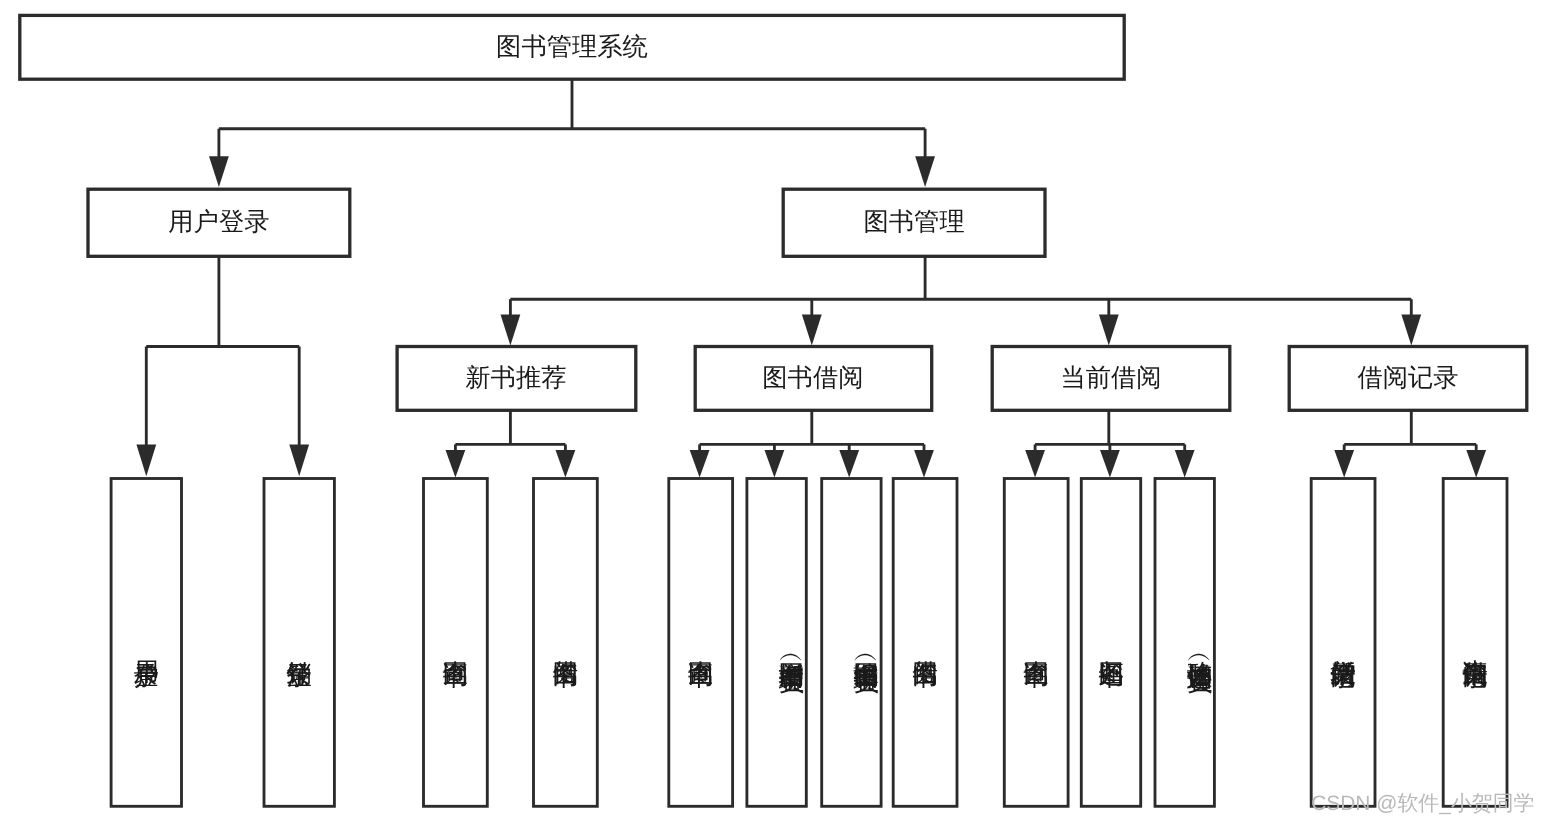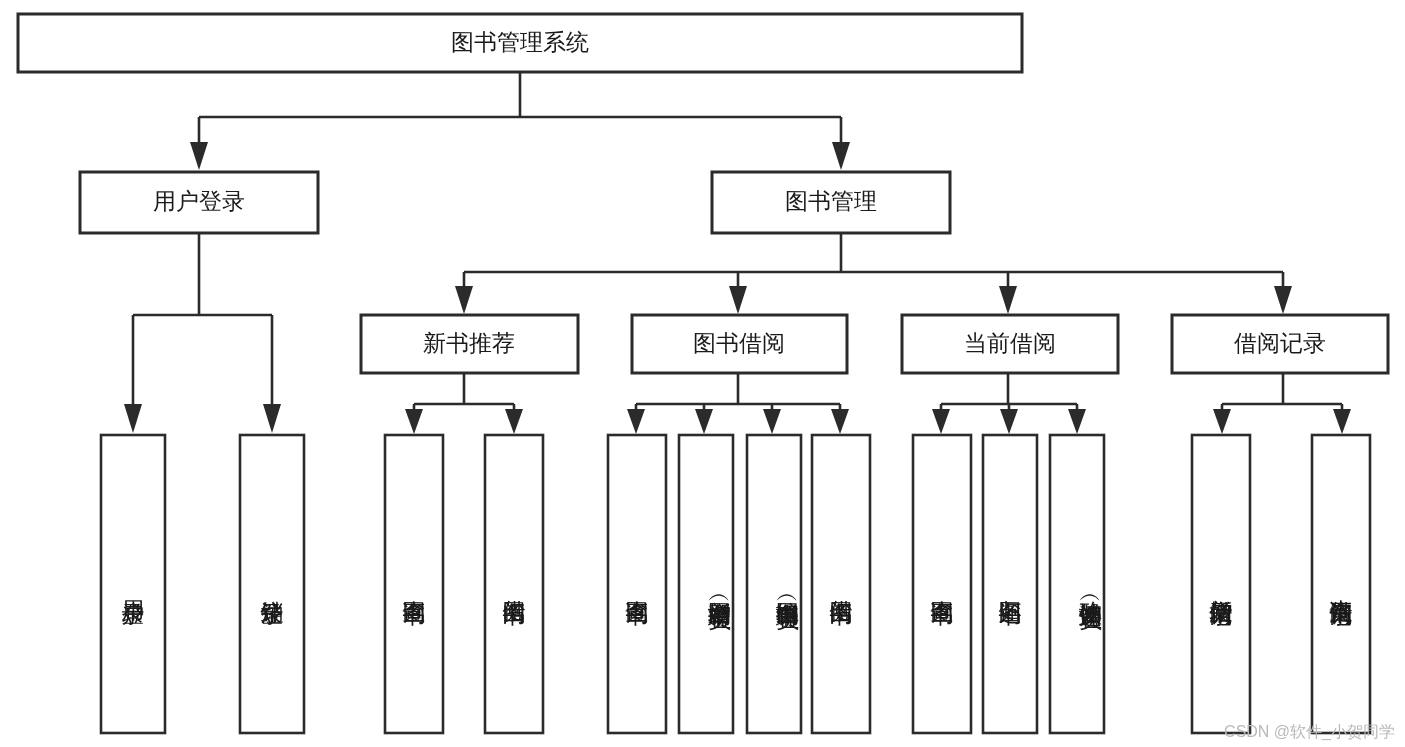--- a/index.html
+++ b/index.html
@@ -67,21 +67,21 @@
     align-items: center;
     justify-content: center;
     white-space: nowrap;
     pointer-events: none;
   }
   .watermark {
     position: absolute;
     right: 10px;
     bottom: 4px;
     font-family: "Liberation Sans", "DejaVu Sans", sans-serif;
-    font-size: 16px;
+    font-size: 19px;
     color: #b9b9b9;
     white-space: nowrap;
     user-select: none;
   }
 </style>
 </head>
 <body>
 
 <div id="diagram-root">
 

